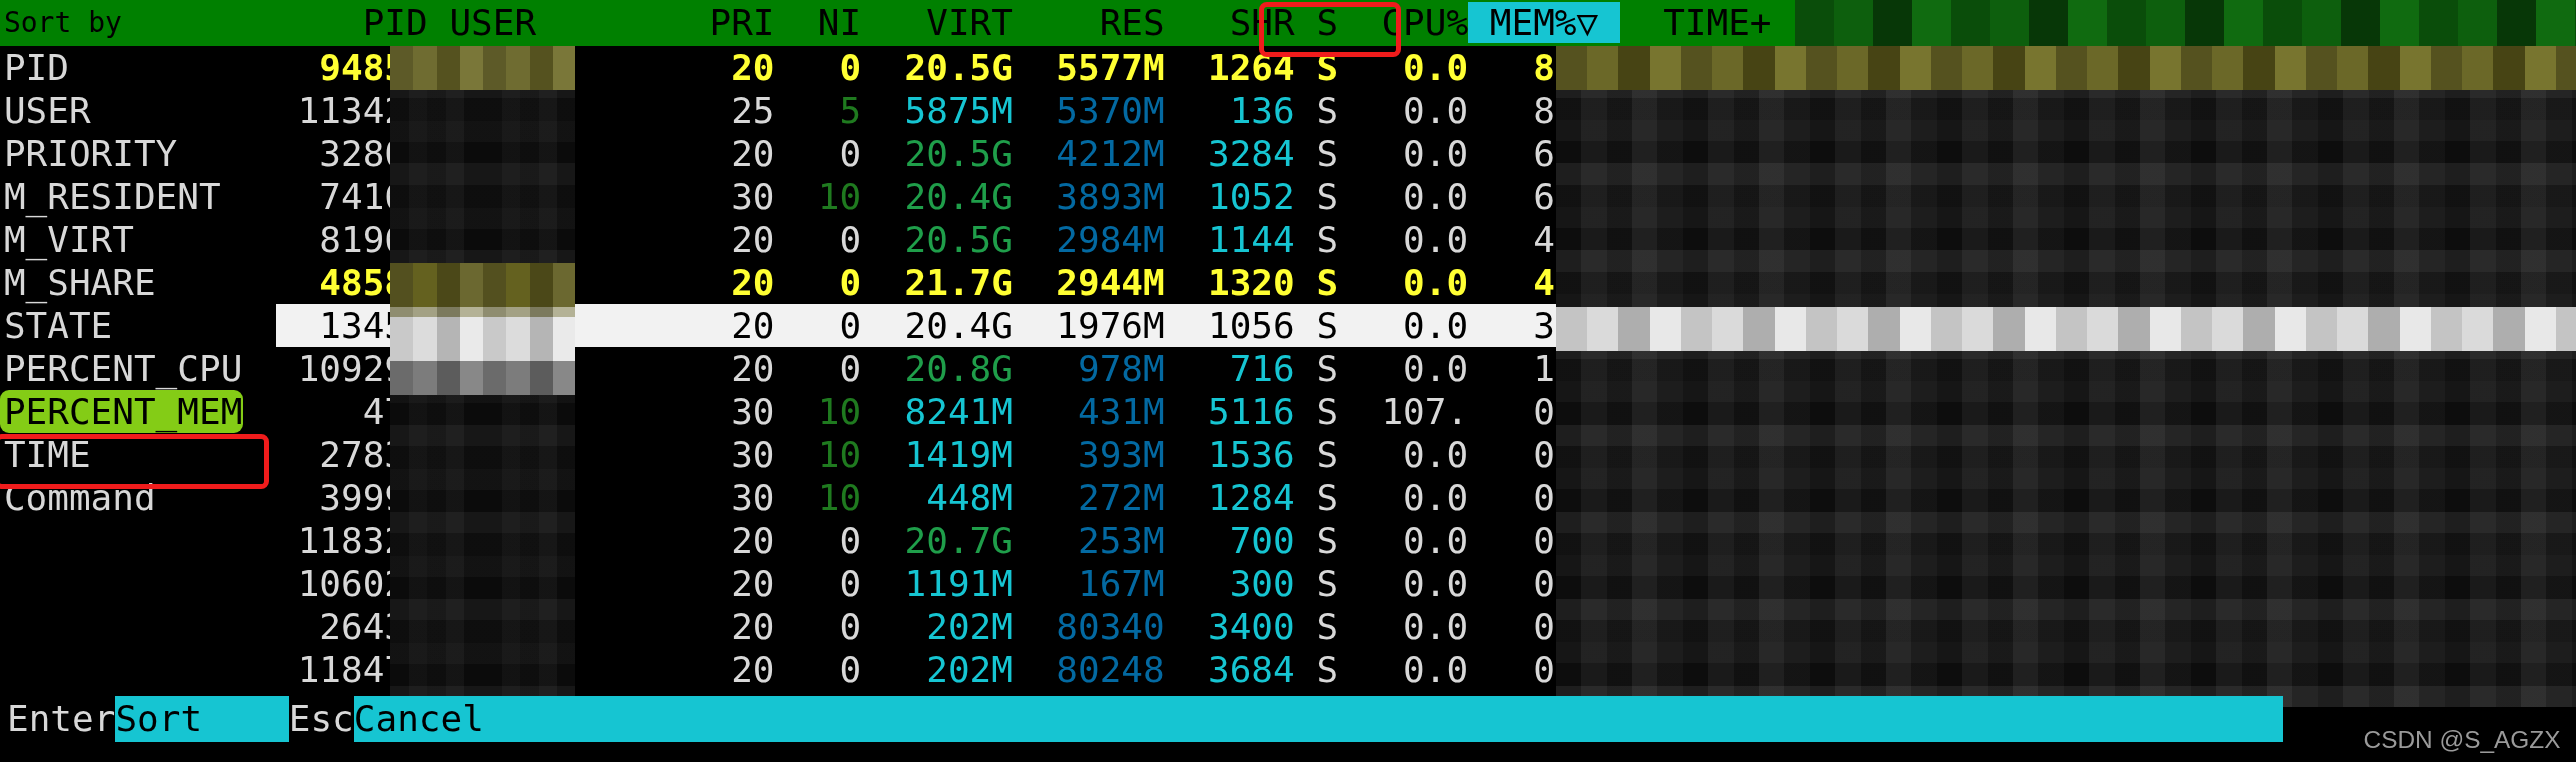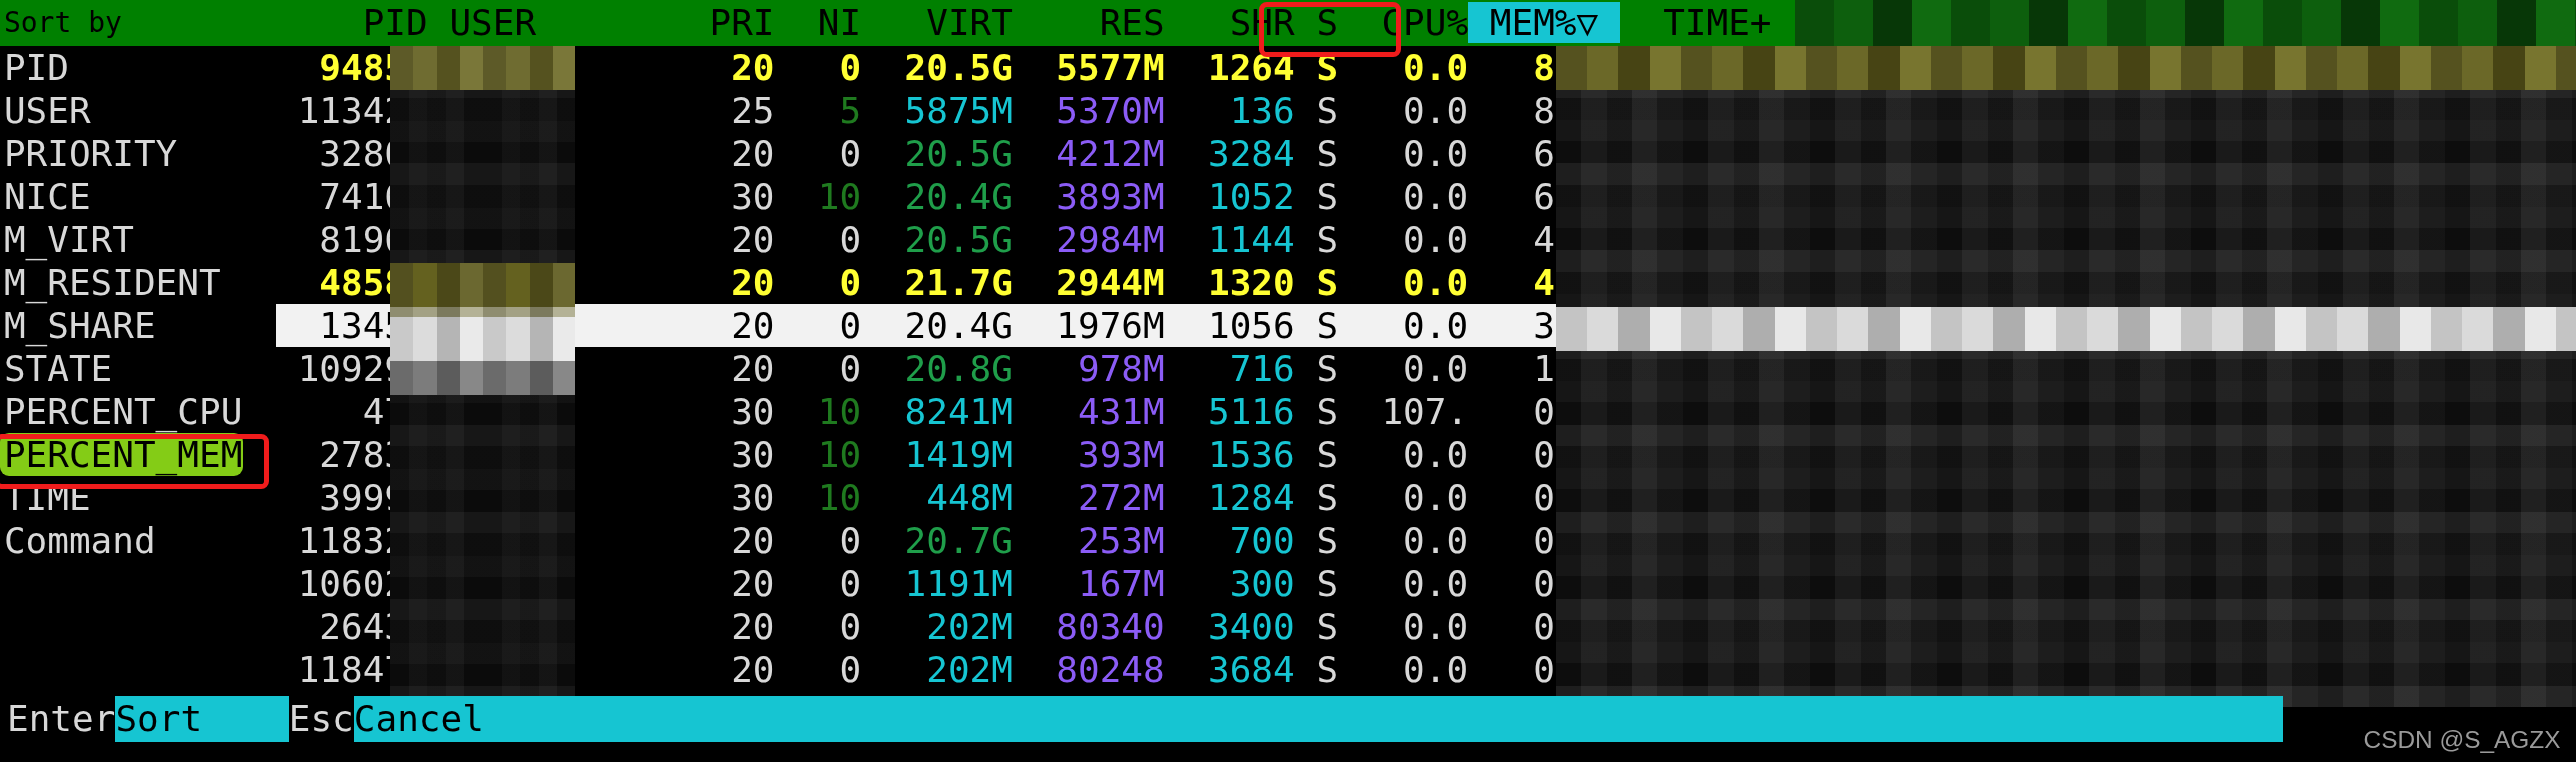--- a/index.html
+++ b/index.html
@@ -31,21 +31,21 @@
     background:#008000;color:#000;font-size:36px;white-space:pre;
   }
   #procheader .hdr-sorted{background:#16c5d2;color:#000;}
   #procrows{position:absolute;left:0;top:46px;width:2300px;}
   .prow{height:43px;line-height:43px;font-size:36px;white-space:pre;color:#d8d8d8;background:#000;}
   .prow.bold{color:#ffff33;font-weight:bold;}
   .prow.sel{background:#f2f2f2;color:#000;}
   .c-ni-pos{color:#1f7a1f;}
   .c-virt{color:#1f9e4a;}
   .c-virt-c{color:#16c5d2;}
-  .c-res{color:#8b5cf6;}
+  .c-res{color:#0369a1;}
   .c-shr{color:#16c5d2;}
   .c-time-red{color:#ff4444;font-weight:bold;}
 
   
   .censor{position:absolute;z-index:6;pointer-events:none;}
 
   
   #statusbar{position:absolute;left:0;top:696px;width:2576px;height:46px;z-index:7;padding-left:7px;}
   #statusbar .seg{display:inline-block;height:46px;line-height:46px;font-size:36px;white-space:pre;vertical-align:top;}
   #statusbar .key{background:#000;color:#d8d8d8;}
@@ -66,23 +66,22 @@
 <body>
 
 <div id="screen">
 
   <div id="sortpanel">
     <div class="panel-title">Sort by</div>
     <ul id="sortlist">
         <li>PID</li>
         <li>USER</li>
         <li>PRIORITY</li>
-        <li>NICE</li>
+        <li>M_RESIDENT</li>
         <li>M_VIRT</li>
-        <li>M_RESIDENT</li>
         <li>M_SHARE</li>
         <li>STATE</li>
         <li>PERCENT_CPU</li>
         <li class="selected">PERCENT_MEM</li>
         <li>TIME</li>
         <li>Command</li>
       </ul>
   </div>
 
   <div id="proctable">

